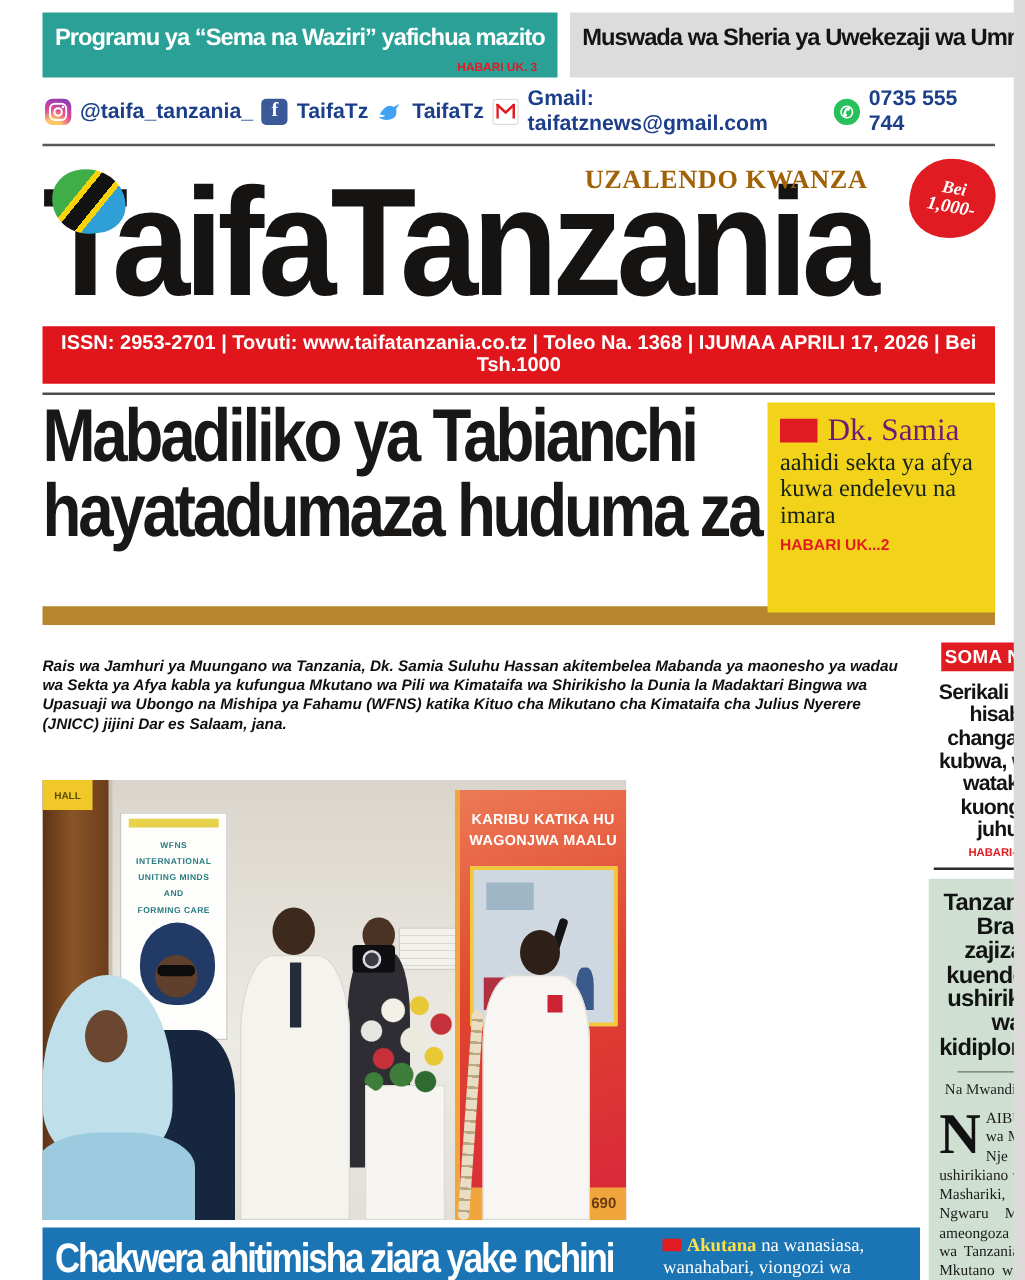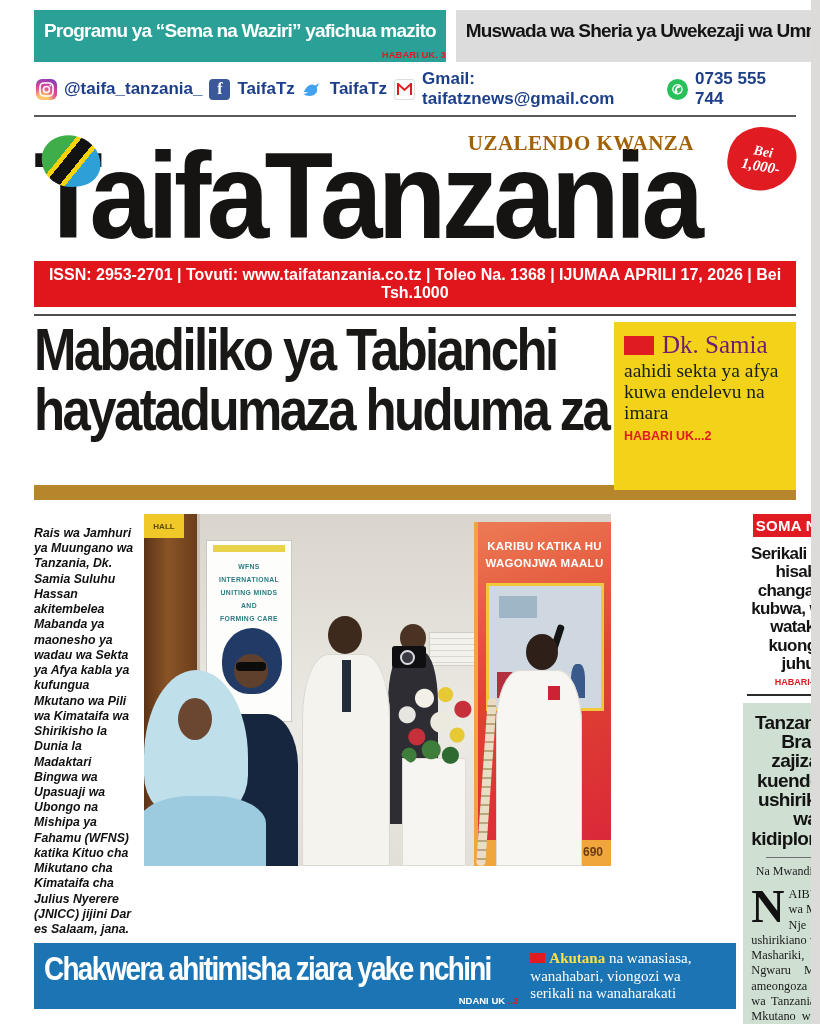--- a/index.html
+++ b/index.html
@@ -8,21 +8,21 @@
           padding:10px 24px 0 34px; position:relative; overflow:hidden; }
   .page::after { content:""; position:absolute; top:0; right:0; width:9px; height:100%;
                  background:#dcdbd9; }
 
   
   .teasers { display:flex; gap:10px; }
   .teaser { position:relative; height:52px; padding:6px 10px 14px; }
   .teaser-left { flex:0 0 368px; background:#2aa096; color:#fff; }
   .teaser-right { flex:1; background:#dcdcdc; color:#141414; }
   .teaser-text { font-weight:bold; font-size:19px; letter-spacing:-0.8px; line-height:1.55; white-space:nowrap; }
-  .teaser-tag { position:absolute; right:0; bottom:2px; font-size:9.5px; font-weight:bold; color:#e11b22; }
+  .teaser-tag { position:absolute; right:16px; bottom:2px; font-size:9.5px; font-weight:bold; color:#e11b22; }
 
   
   .social { display:flex; align-items:center; gap:7px; padding:7px 2px 6px;
             border-bottom:2px solid #58595b; color:#1d3f8a; font-weight:bold; font-size:17px; }
   .sicon { display:inline-flex; width:21px; height:21px; align-items:center; justify-content:center; flex:0 0 auto; }
   .ig { background:radial-gradient(circle at 30% 110%, #fdc468 0 25%, #df4996 55%, #8a3ab9 90%); border-radius:6px; }
   .fb { background:#3b5998; border-radius:4px; color:#fff; font-size:16px; font-weight:bold; font-family:"Liberation Serif",serif; }
   .wa { background:#27c05a; border-radius:50%; color:#fff; font-size:13px; }
   .gm { background:#fff; border:1px solid #ddd; border-radius:3px; }
 
@@ -55,21 +55,21 @@
   .lead-box { position:absolute; top:2px; right:0; width:182px; height:168px; background:#f2d319;
               padding:10px 10px 6px; z-index:2; font-family:"Liberation Serif",serif; }
   .lead-box-title { font-size:25px; font-weight:normal; color:#701a75; line-height:1; }
   .red-sq { display:inline-block; width:30px; height:19px; background:#e11b22; margin-right:8px; vertical-align:-2px; }
   .lead-box-body { font-size:19.5px; color:#16211c; line-height:1.07; margin-top:4px; }
   .lead-box-tag { color:#e11b22; font-family:"Liberation Sans",sans-serif; font-weight:bold; font-size:12.5px; margin-top:5px; }
 
   
   .main-row { display:flex; gap:7px; margin-top:6px; }
   .left-main { flex:0 0 577px; display:flex; flex-direction:column; }
-  .photo-row { display:flex; gap:6px; }
+  .photo-row { display:flex; gap:6px;flex-direction:column; }
   .caption-col { flex:0 0 104px; font-style:italic; font-weight:bold; font-size:12.3px;
                  line-height:1.24; color:#101010; padding-top:12px; }
   
   .photo { position:relative; width:467px; height:352px; overflow:hidden;
            background:linear-gradient(#dad5cc,#eceae4 60%,#e2dfd8); }
   .ph-door { position:absolute; left:0; top:0; width:56px; height:100%;
              background:linear-gradient(90deg,#5c3318,#8a5426 45%,#6b3d1c); border-right:3px solid #c8c2b6; }
   .ph-hall { position:absolute; left:0; top:0; width:40px; height:24px; background:#f0c928;
              color:#5a4a06; font-size:8px; font-weight:bold; display:flex; align-items:center; justify-content:center; }
   .ph-rollup { position:absolute; left:62px; top:26px; width:86px; height:182px; background:#fdfdfb;

